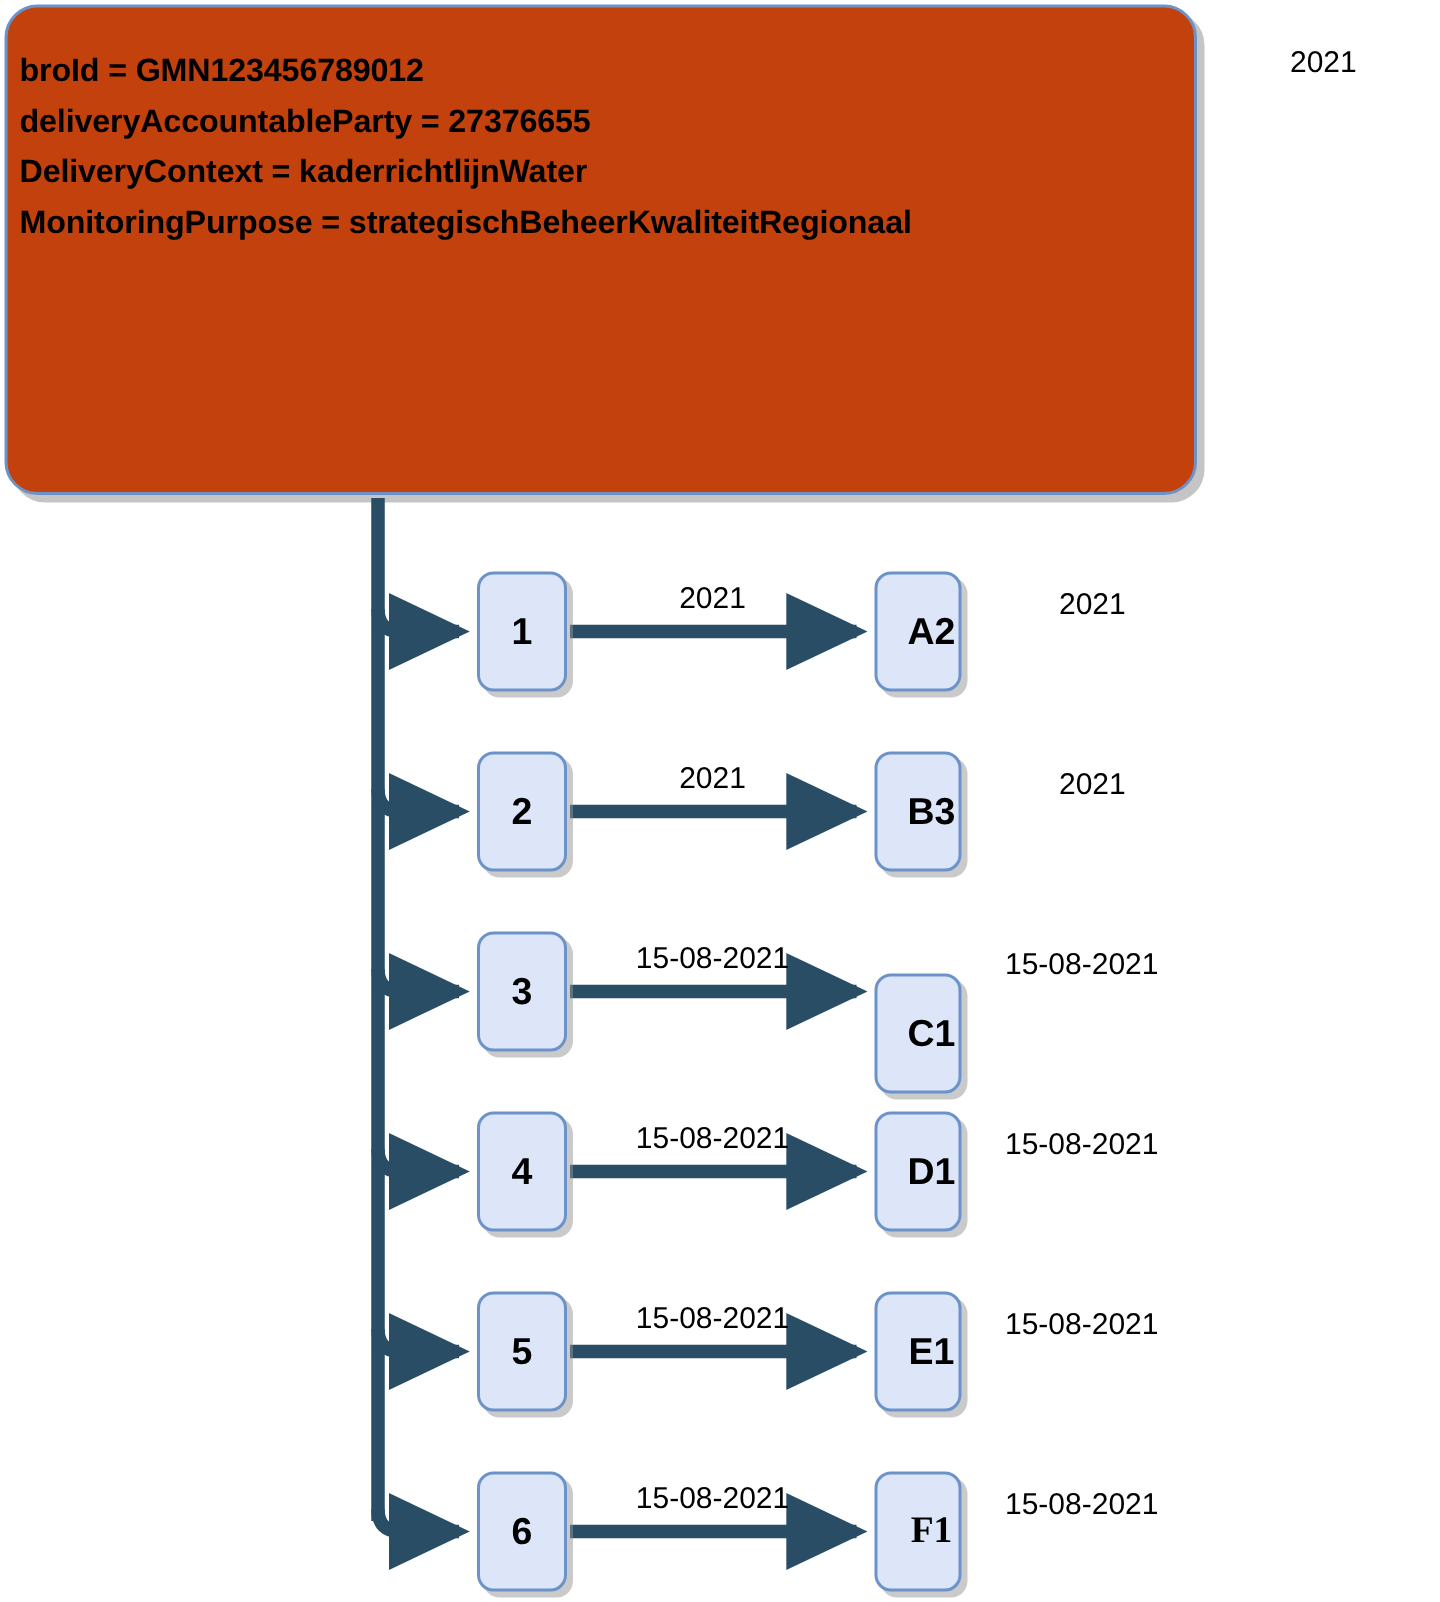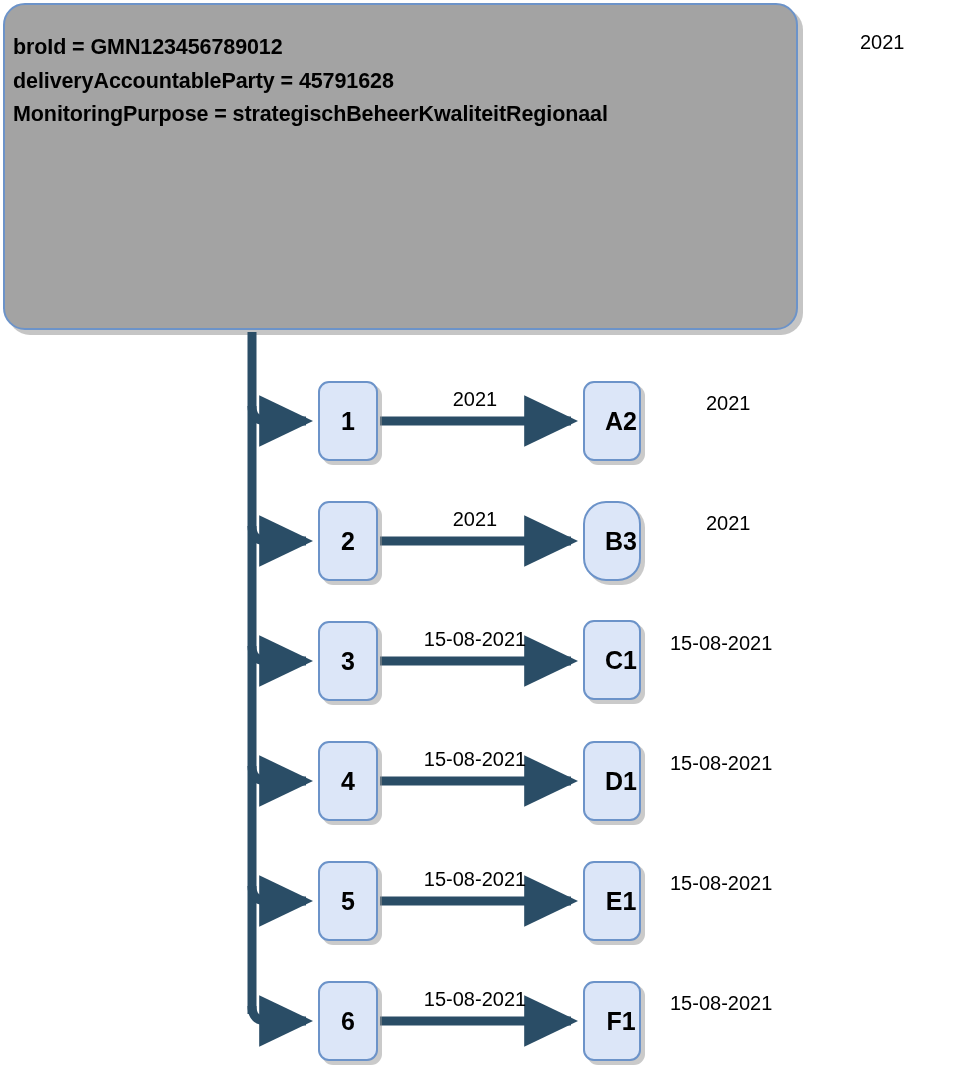--- a/index.html
+++ b/index.html
@@ -24,21 +24,21 @@
   }
 
   
   .info-box {
     position: absolute;
     left: 3px;
     top: 3px;
     width: 795px;
     height: 327px;
     box-sizing: border-box;
-    background: #a3a3a3;
+    background: #c2410c;
     border: 2px solid #6c93c9;
     border-radius: 22px;
     box-shadow: 5px 5px 0 0 rgba(150,150,150,0.55);
   }
   .info-lines {
     position: absolute;
     left: 8px;
     top: 26px;
     right: 6px;
   }
@@ -103,21 +103,22 @@
   }
 </style>
 </head>
 <body>
 
 <div id="diagram-root">
 
   <div class="info-box">
     <div class="info-lines">
       <div class="info-line">broId = GMN123456789012</div>
-      <div class="info-line">deliveryAccountableParty = 45791628</div>
+      <div class="info-line">deliveryAccountableParty = 27376655</div>
+      <div class="info-line">DeliveryContext = kaderrichtlijnWater</div>
       <div class="info-line">MonitoringPurpose = strategischBeheerKwaliteitRegionaal</div>
     </div>
   </div>
 
   <div class="corner-year">2021</div>
 
   <svg id="connectors" viewBox="0 0 960 1068" width="960" height="1068" xmlns="http://www.w3.org/2000/svg">
     <defs>
       <marker id="arrowhead" markerWidth="6" markerHeight="6" refX="5.2" refY="3" orient="auto" markerUnits="strokeWidth">
         <path d="M0,0.15 L6,3 L0,5.85 z" fill="#2a4d66"></path>
@@ -141,36 +142,36 @@
     <path d="M380,1021 L571,1021" fill="none" stroke="#2a4d66" stroke-width="9" stroke-linecap="butt" marker-end="url(#arrowhead)"></path>
   </svg>
 
   <div class="node left-node" style="left:318px; top:381px;">1</div>
   <div class="edge-label" style="left:395px; top:388px; width:160px;">2021</div>
   <div class="node right-node" style="left:583px; top:381px;">A2</div>
   <div class="row-label" style="left:706px; top:392px;">2021</div>
 
   <div class="node left-node" style="left:318px; top:501px;">2</div>
   <div class="edge-label" style="left:395px; top:508px; width:160px;">2021</div>
-  <div class="node right-node" style="left:583px; top:501px;border-radius:23px;">B3</div>
+  <div class="node right-node" style="left:583px; top:501px;">B3</div>
   <div class="row-label" style="left:706px; top:512px;">2021</div>
 
   <div class="node left-node" style="left:318px; top:621px;">3</div>
   <div class="edge-label" style="left:395px; top:628px; width:160px;">15-08-2021</div>
-  <div class="node right-node" style="left:583px; top:620px;">C1</div>
+  <div class="node right-node" style="left:583px; top:649px;">C1</div>
   <div class="row-label" style="left:670px; top:632px;">15-08-2021</div>
 
   <div class="node left-node" style="left:318px; top:741px;">4</div>
   <div class="edge-label" style="left:395px; top:748px; width:160px;">15-08-2021</div>
   <div class="node right-node" style="left:583px; top:741px;text-align:right;">D1</div>
   <div class="row-label" style="left:670px; top:752px;">15-08-2021</div>
 
   <div class="node left-node" style="left:318px; top:861px;">5</div>
   <div class="edge-label" style="left:395px; top:868px; width:160px;">15-08-2021</div>
   <div class="node right-node" style="left:583px; top:861px;">E1</div>
   <div class="row-label" style="left:670px; top:872px;">15-08-2021</div>
 
   <div class="node left-node" style="left:318px; top:981px;">6</div>
   <div class="edge-label" style="left:395px; top:988px; width:160px;">15-08-2021</div>
-  <div class="node right-node" style="left:583px; top:981px;">F1</div>
+  <div class="node right-node" style="left:583px; top:981px;font-family:Liberation Serif, serif;">F1</div>
   <div class="row-label" style="left:670px; top:992px;">15-08-2021</div>
 
 </div>
 
 </body></html>

